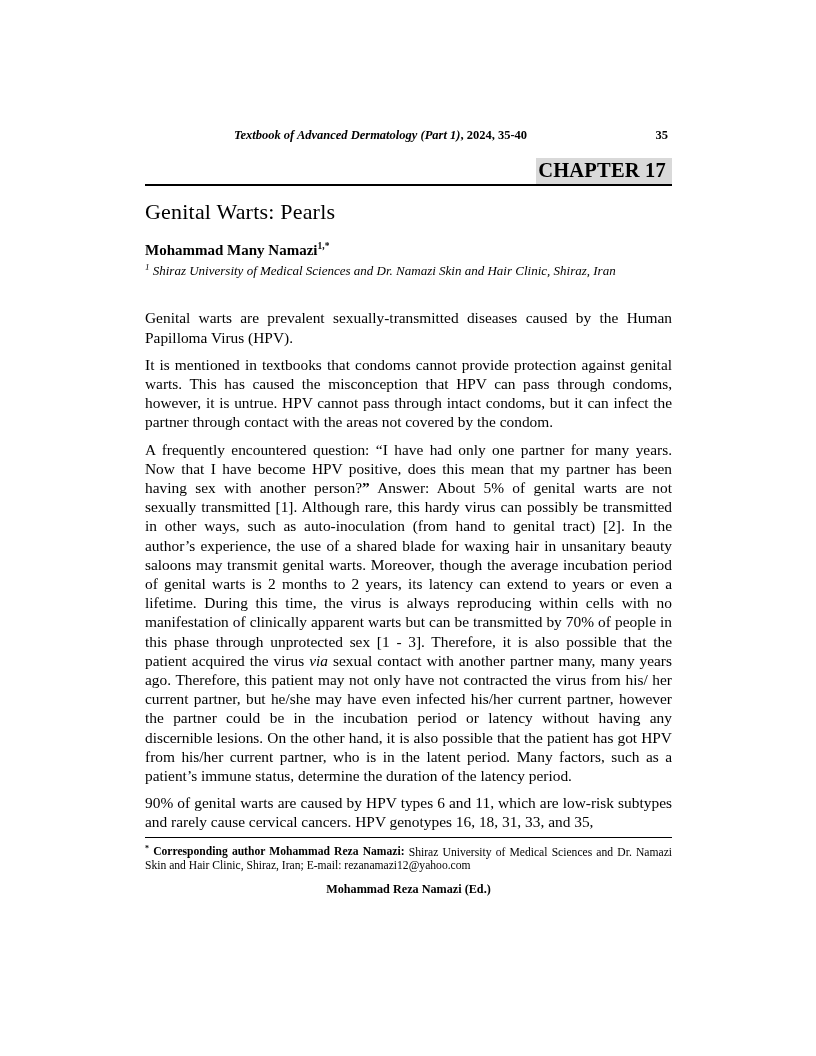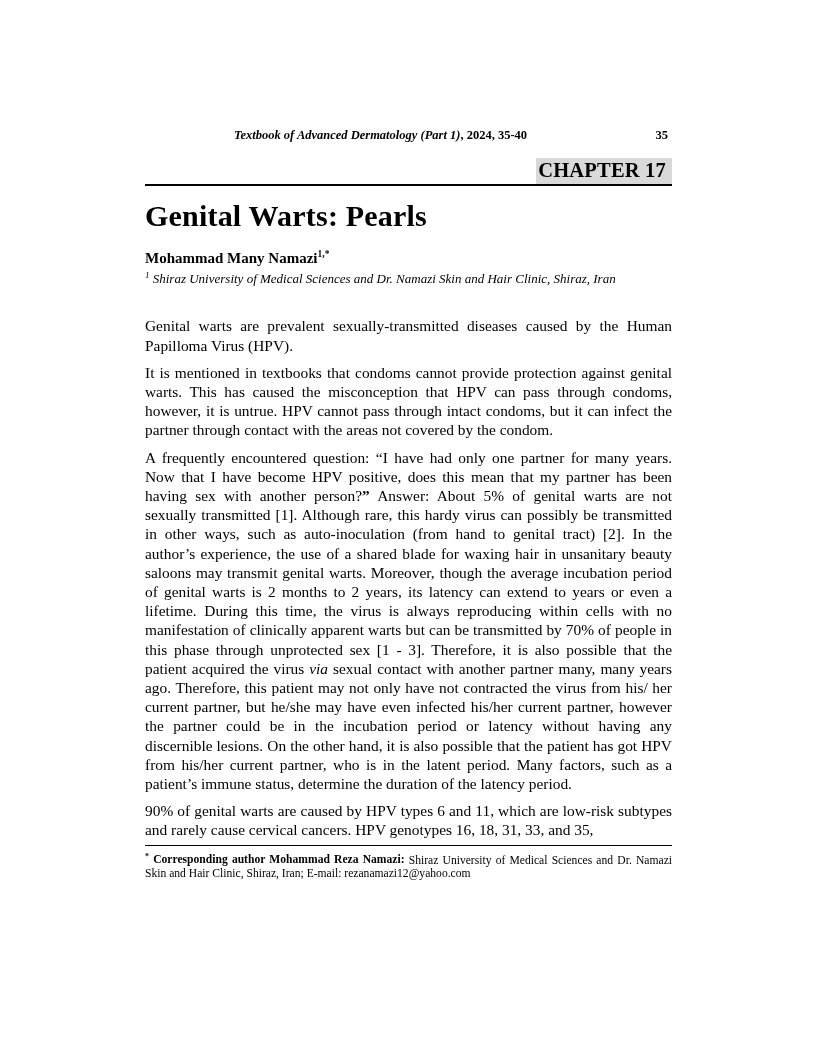--- a/index.html
+++ b/index.html
@@ -42,22 +42,22 @@
     display: inline-block;
     background: #d9d9d9;
     font-size: 20.5px;
     font-weight: bold;
     line-height: 25px;
     padding: 0 6px 1px 2px;
     letter-spacing: 0.2px;
   }
   
   h1.article-title {
-    font-size: 30px;
-    font-weight: bold;
+    font-size: 22px;
+    font-weight: normal;
     margin-top: 13px;
     letter-spacing: 0.2px;
   }
   .author {
     font-size: 15px;
     font-weight: bold;
     margin-top: 16px;
   }
   .author sup { font-size: 9.5px; font-weight: bold; }
   .affiliation {
@@ -120,15 +120,16 @@
       <p>It is mentioned in textbooks that condoms cannot provide protection against genital warts. This has caused the misconception that HPV can pass through condoms, however, it is untrue. HPV cannot pass through intact condoms, but it can infect the partner through contact with the areas not covered by the condom.</p>
       <p>A frequently encountered question: “I have had only one partner for many years. Now that I have become HPV positive, does this mean that my partner has been having sex with another person?<b>”</b> Answer: About 5% of genital warts are not sexually transmitted [1]. Although rare, this hardy virus can possibly be transmitted in other ways, such as auto-inoculation (from hand to genital tract) [2]. In the author’s experience, the use of a shared blade for waxing hair in unsanitary beauty saloons may transmit genital warts. Moreover, though the average incubation period of genital warts is 2 months to 2 years, its latency can extend to years or even a lifetime. During this time, the virus is always reproducing within cells with no manifestation of clinically apparent warts but can be transmitted by 70% of people in this phase through unprotected sex [1 - 3]. Therefore, it is also possible that the patient acquired the virus <i>via</i> sexual contact with another partner many, many years ago. Therefore, this patient may not only have not contracted the virus from his/ her current partner, but he/she may have even infected his/her current partner, however the partner could be in the incubation period or latency without having any discernible lesions. On the other hand, it is also possible that the patient has got HPV from his/her current partner, who is in the latent period. Many factors, such as a patient’s immune status, determine the duration of the latency period.</p>
       <p>90% of genital warts are caused by HPV types 6 and 11, which are low-risk subtypes and rarely cause cervical cancers. HPV genotypes 16, 18, 31, 33, and 35,</p>
     </div>
 
   <div class="footnote">
     <sup>*</sup> <b>Corresponding author Mohammad Reza Namazi:</b> <span>Shiraz University of Medical Sciences and Dr. Namazi Skin and Hair Clinic, Shiraz, Iran; E-mail: rezanamazi12@yahoo.com</span>
   </div>
 
   <div class="pub-footer">
+    <div>Mohammad Reza Namazi (Ed.)</div>
   </div>
 
 </div>
 
 </body></html>

